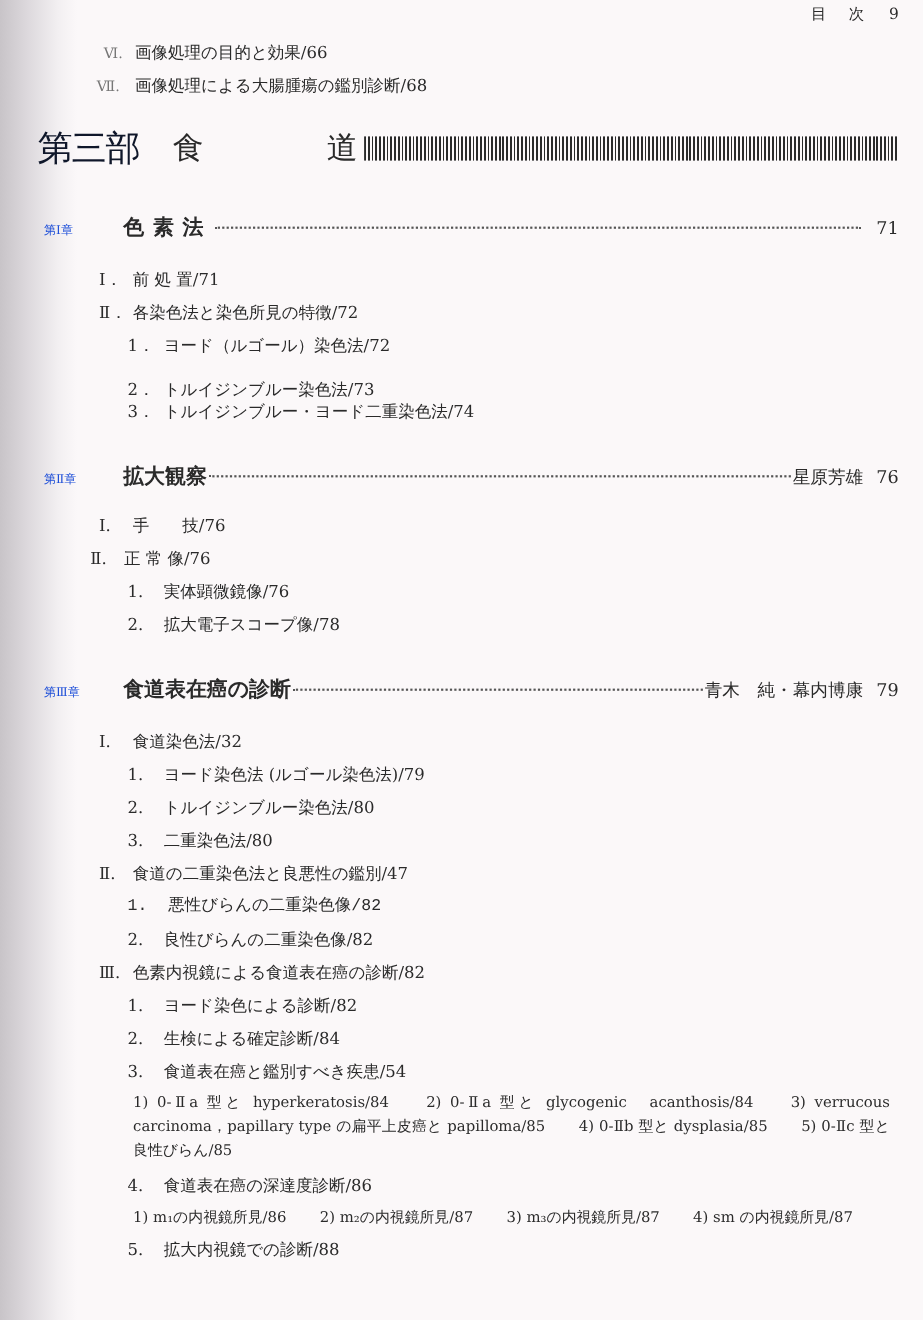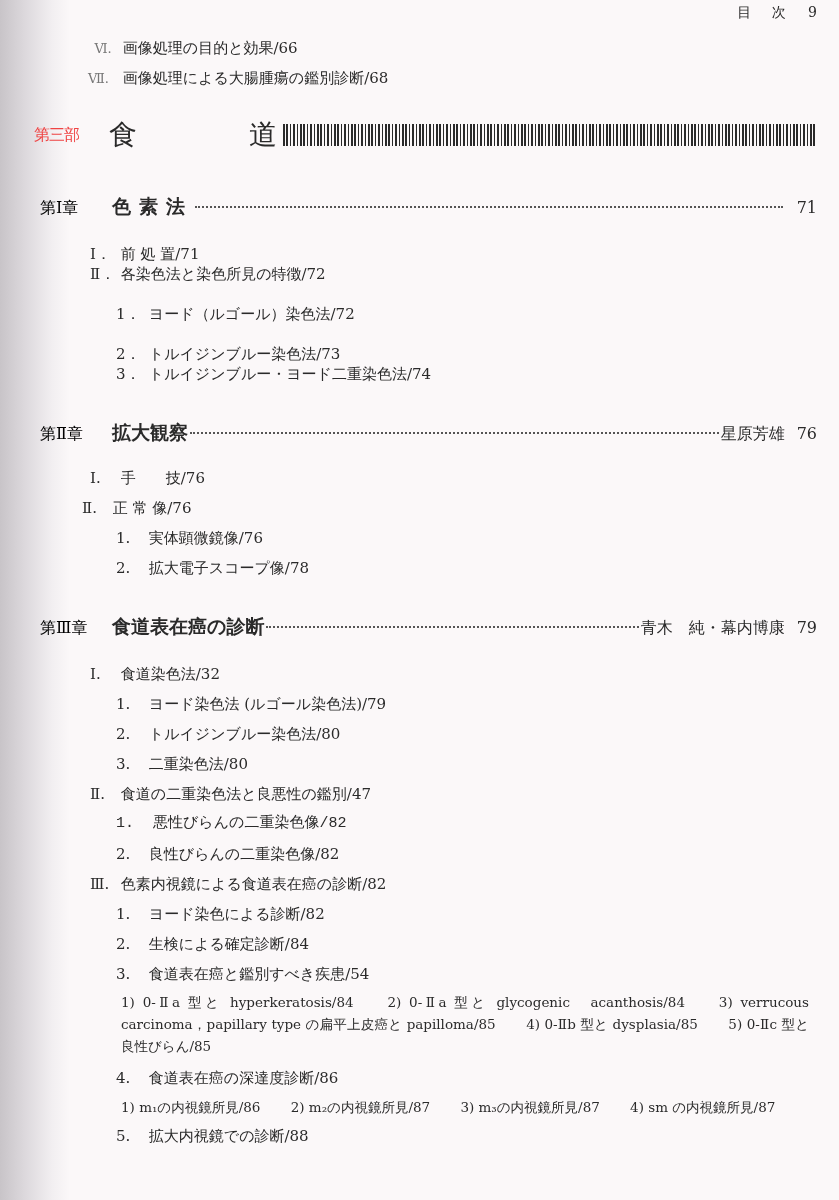--- a/index.html
+++ b/index.html
@@ -19,31 +19,31 @@
   .running-head span { display: inline-block; }
   .running-head .rh-a { margin-right: 16px; }
   .running-head .rh-b { margin-right: 18px; }
   .item { font-size: 15px; line-height: 20px; }
   .item .num { display: inline-block; }
   .roman-sm { font-size: 13px; color: #777; }
   .part {
     left: 34px; top: 117px; right: 22px; height: 36px;
     display: flex; align-items: center;
   }
-  .part .part-num { font-size: 16px; color: #ef4444; filter: blur(0.6px); letter-spacing: -1px; }
+  .part .part-num { font-size: 32px; color: #0f172a; filter: blur(0.6px); letter-spacing: -1px; }
   .part .part-title { font-size: 28px; margin-left: 30px; letter-spacing: 42px; }
   .part .bar-fill {
     flex: 1; height: 22px; margin-left: -36px;
     background: repeating-linear-gradient(to right, #2a2a2a 0px, #2a2a2a 1.6px, transparent 1.6px, transparent 3.4px);
   }
   .chapter {
     left: 40px; right: 22px; height: 24px; display: flex; align-items: baseline;
     font-size: 19px;
   }
-  .chapter .ch-num { color: #000000; font-size: 16px; width: 72px; }
+  .chapter .ch-num { color: #1d4ed8; font-size: 11px; width: 72px; }
   .chapter .ch-num.blur { filter: blur(0.5px); }
   .chapter .ch-title { font-weight: bold; }
   .chapter .ch-title.spaced { letter-spacing: 8px; }
   .chapter .leader {
     flex: 1; margin: 0 2px; border-bottom: 2px dotted #555; transform: translateY(-5px);
   }
   .chapter .ch-author { font-size: 16px; }
   .chapter .ch-page { font-size: 16px; margin-left: 12px; }
   .sub-note { font-size: 13.5px; line-height: 22px; left: 121px; right: 30px; white-space: normal; text-align: justify; }
   .sub-note span { margin-right: 26px; }
@@ -77,21 +77,21 @@
 <div class="abs chapter" style="top:194px;">
   <span class="ch-num blur">第Ⅰ章</span>
   <span class="ch-title spaced">色素法</span>
   <span class="leader"></span>
   <span class="ch-page">71</span>
 </div>
 <div class="abs item" style="left:90px; top:244px;">
   <span class="num" style="width:26px;">Ⅰ．</span>
   <span>前 処 置/71</span>
 </div>
-<div class="abs item" style="left:90px; top:264px;">
+<div class="abs item" style="left:90px; top:274px;">
   <span class="num" style="width:26px;">Ⅱ．</span>
   <span>各染色法と染色所見の特徴/72</span>
 </div>
 <div class="abs item" style="left:116px; top:304px;">
   <span class="num" style="width:28px;">1．</span>
   <span>ヨード（ルゴール）染色法/72</span>
 </div>
 <div class="abs item" style="left:116px; top:344px;">
   <span class="num" style="width:28px;">2．</span>
   <span>トルイジンブルー染色法/73</span>

